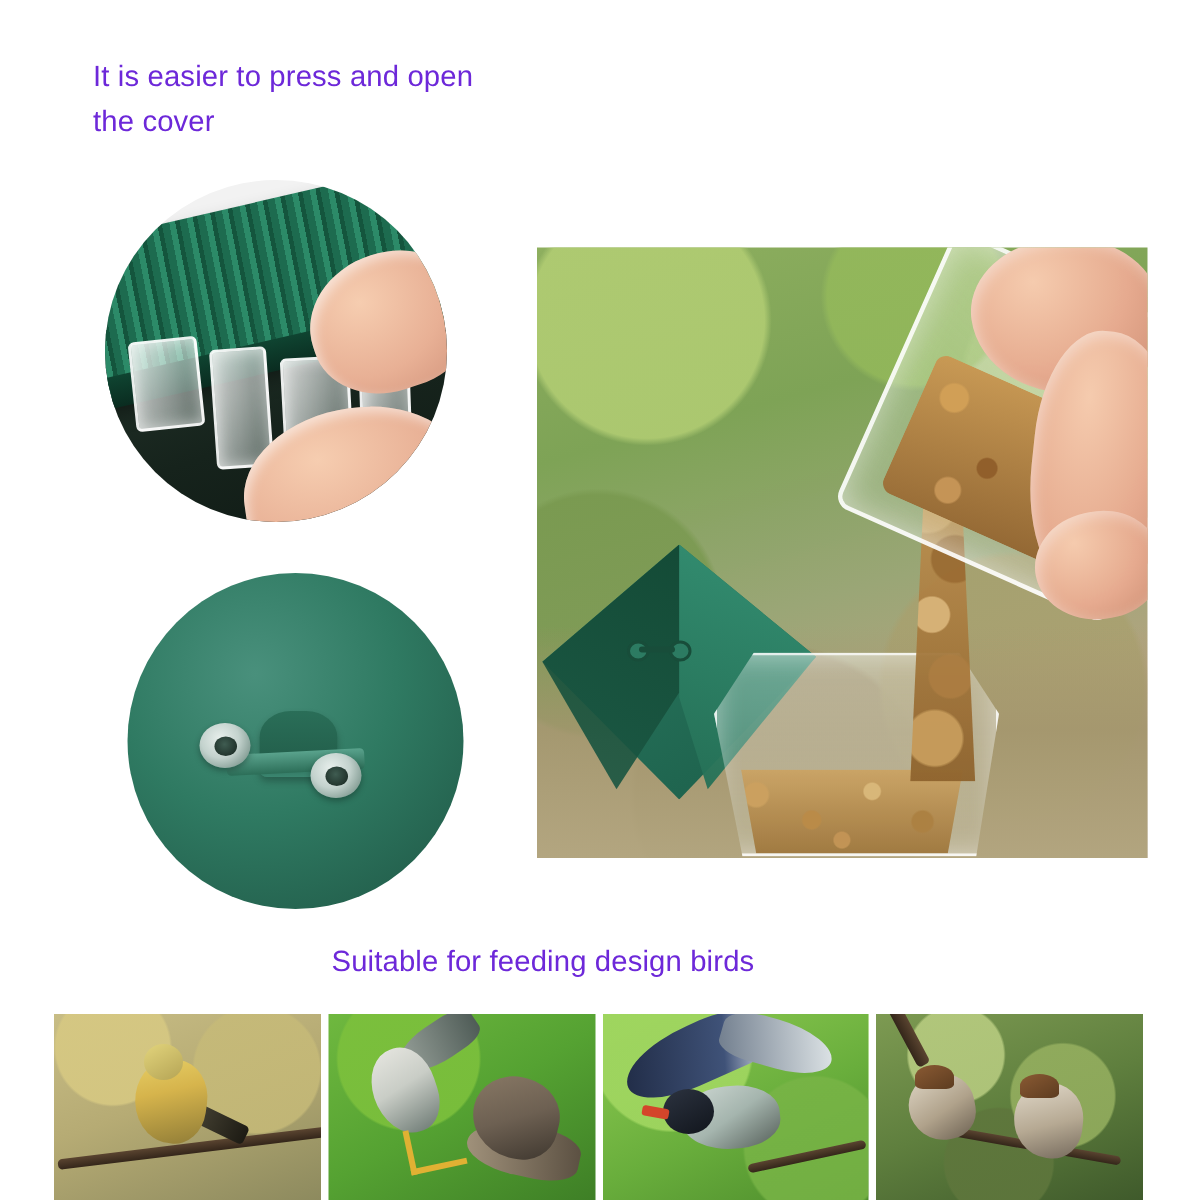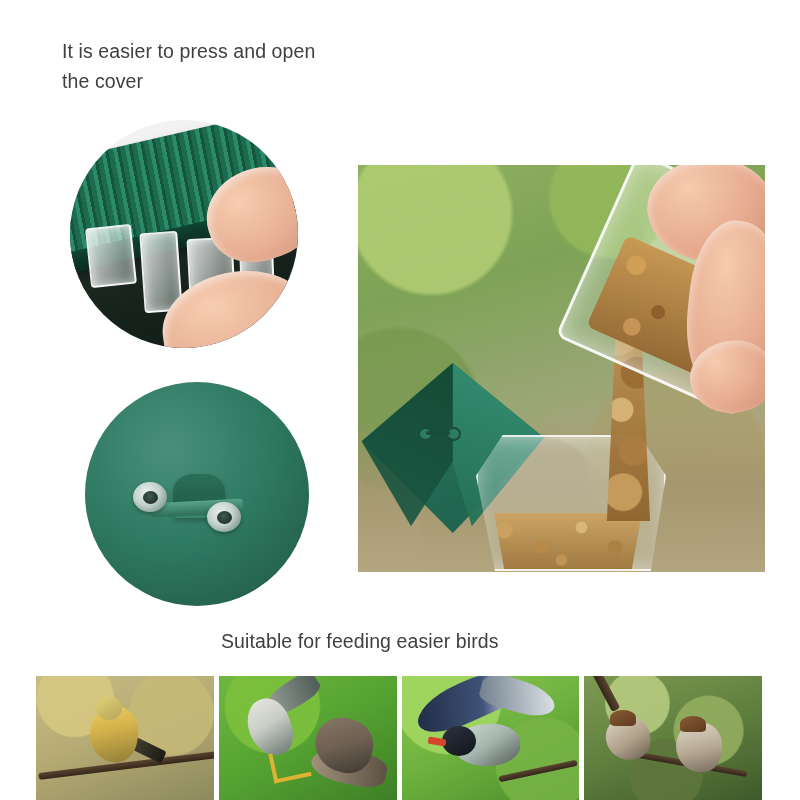--- a/index.html
+++ b/index.html
@@ -19,21 +19,21 @@
     position: absolute;
     inset: 0;
     background: #ffffff;
   }
 
   
   .caption {
     position: absolute;
     font-size: 19.5px;
     line-height: 30px;
-    color: #404040;
+    color: #6d28d9;
     letter-spacing: 0.1px;
     white-space: pre-line;
   }
   #caption-press {
     left: 62px;
     top: 36px;
     width: 300px;
   }
   #caption-pour {
     left: 371px;
@@ -516,21 +516,21 @@
     <div class="tray"></div>
     <div class="tray-seed"></div>
     <div class="seed-stream"></div>
     <div class="jar"></div>
     <div class="jar-seed"></div>
     <div class="hand upper"></div>
     <div class="hand right"></div>
     <div class="hand lower"></div>
   </div>
 
-  <div class="caption" id="caption-birds">Suitable for feeding easier birds</div>
+  <div class="caption" id="caption-birds">Suitable for feeding design birds</div>
 
   <div class="bird-strip">
 
     <div class="bird-thumb" id="bird-thumb-1">
       <div class="branch b1"></div>
       <div class="bird-tail"></div>
       <div class="bird-body finch"></div>
       <div class="bird-head"></div>
     </div>
 

